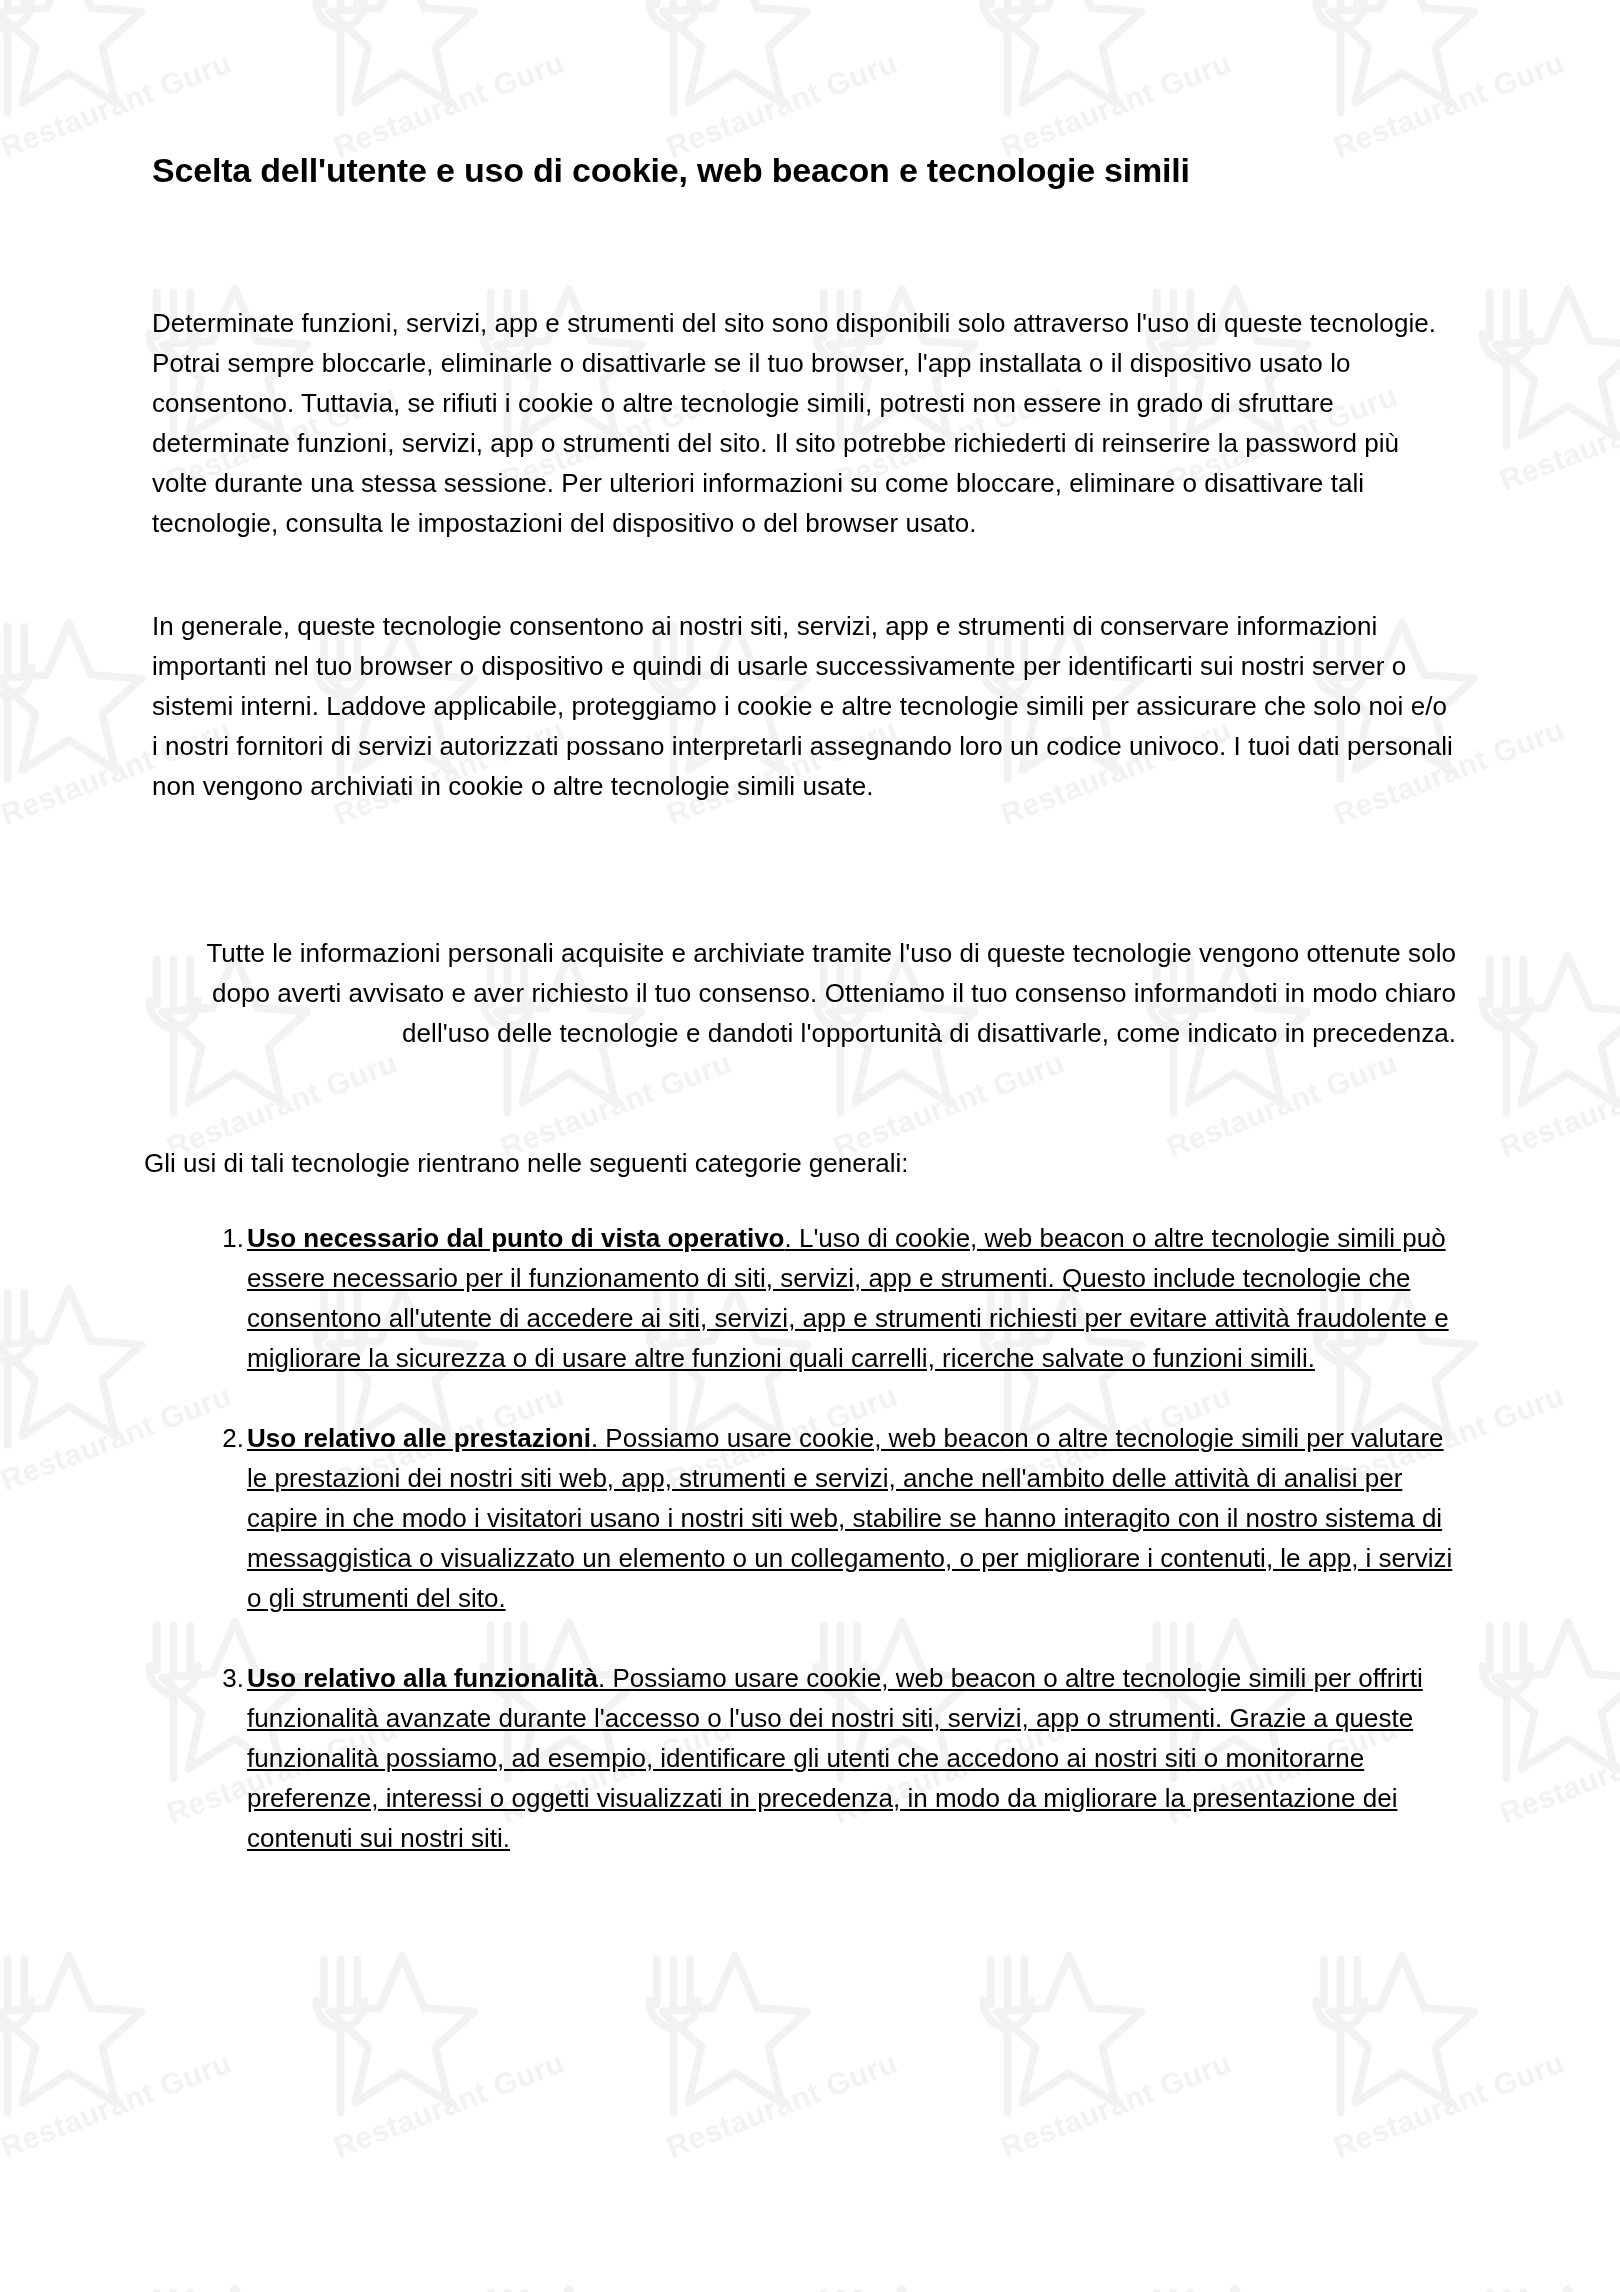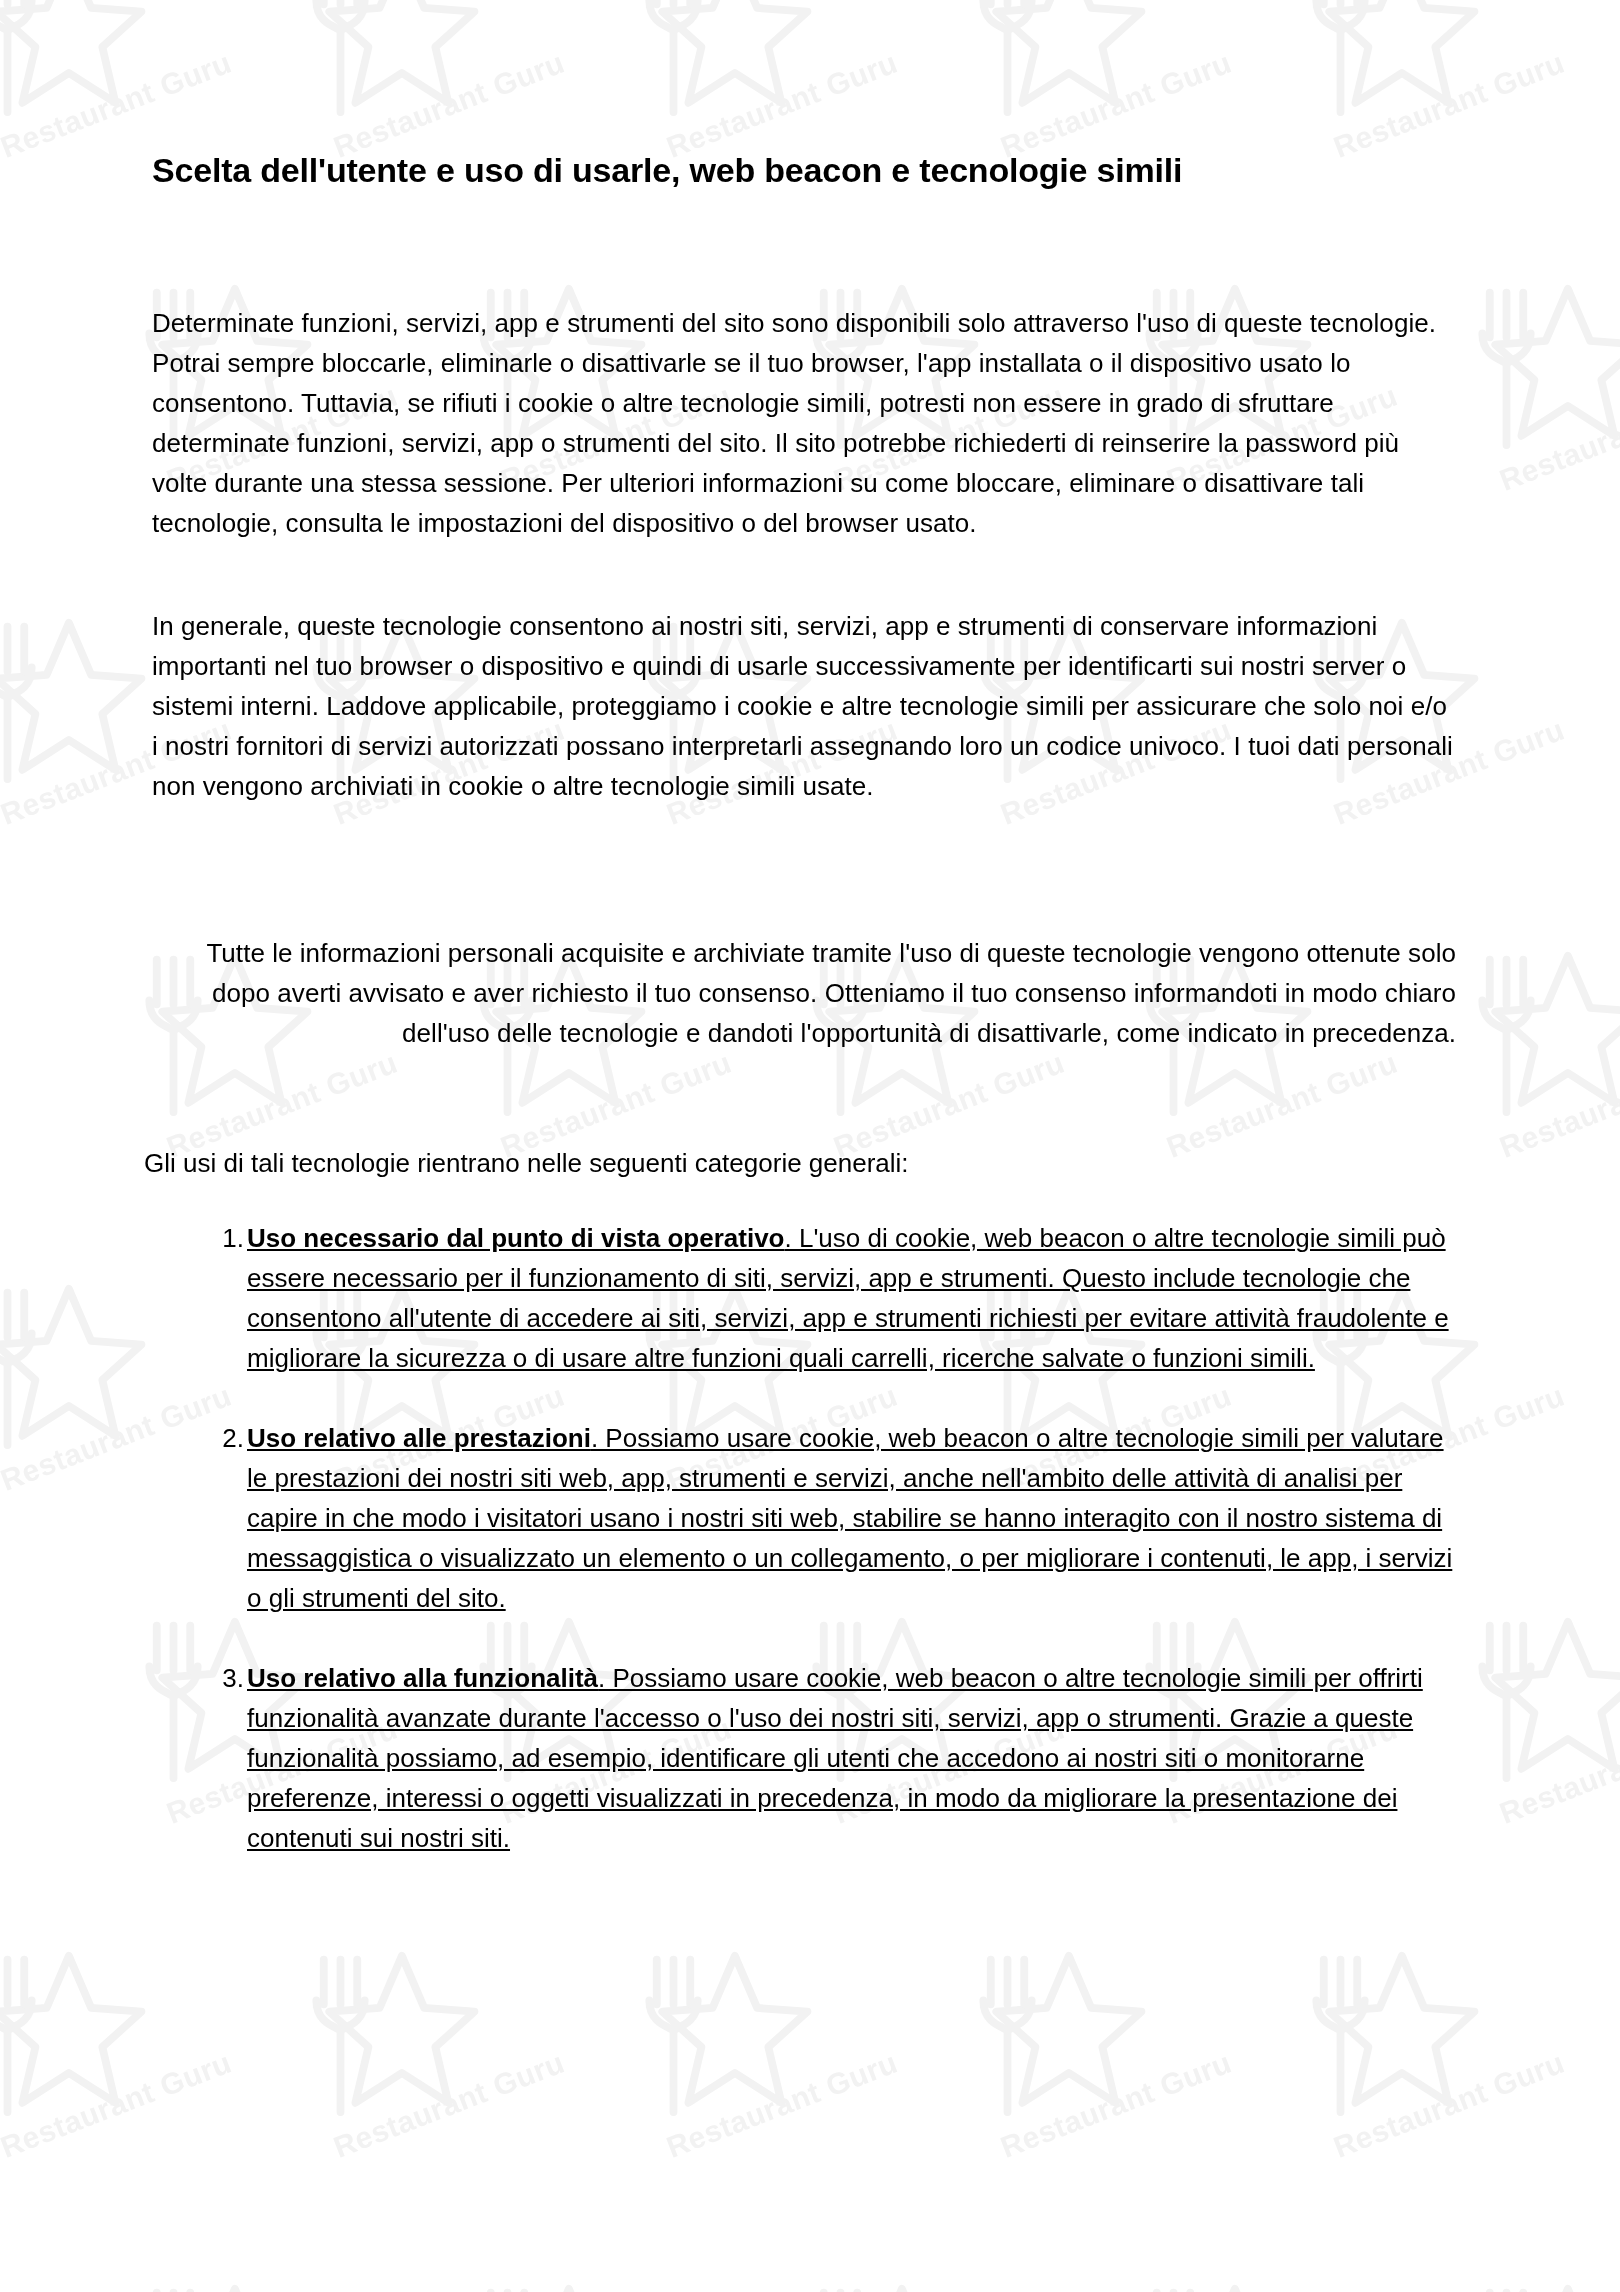--- a/index.html
+++ b/index.html
@@ -552,21 +552,21 @@
             <path d="M16 10 L16 34 M25 10 L25 34 M34 10 L34 34"></path>
             <path d="M12 32 C12 44 22 46 25 48 L25 92"></path>
             <path d="M38 32 C38 44 28 46 25 48"></path>
           </g>
         </svg>
       </div>
     </div>
 
   <div class="content">
 
-    <h1 class="doc-title">Scelta dell'utente e uso di usarle, web beacon e tecnologie simili</h1>
+    <h1 class="doc-title">Scelta dell'utente e uso di cookie, web beacon e tecnologie simili</h1>
 
     <p class="body-block p1">Determinate funzioni, servizi, app e strumenti del sito sono disponibili solo attraverso l'uso di queste tecnologie. Potrai sempre bloccarle, eliminarle o disattivarle se il tuo browser, l'app installata o il dispositivo usato lo consentono. Tuttavia, se rifiuti i cookie o altre tecnologie simili, potresti non essere in grado di sfruttare determinate funzioni, servizi, app o strumenti del sito. Il sito potrebbe richiederti di reinserire la password più volte durante una stessa sessione. Per ulteriori informazioni su come bloccare, eliminare o disattivare tali tecnologie, consulta le impostazioni del dispositivo o del browser usato.</p>
     <p class="body-block p2">In generale, queste tecnologie consentono ai nostri siti, servizi, app e strumenti di conservare informazioni importanti nel tuo browser o dispositivo e quindi di usarle successivamente per identificarti sui nostri server o sistemi interni. Laddove applicabile, proteggiamo i cookie e altre tecnologie simili per assicurare che solo noi e/o i nostri fornitori di servizi autorizzati possano interpretarli assegnando loro un codice univoco. I tuoi dati personali non vengono archiviati in cookie o altre tecnologie simili usate.</p>
     <p class="body-block p3">Tutte le informazioni personali acquisite e archiviate tramite l'uso di queste tecnologie vengono ottenute solo dopo averti avvisato e aver richiesto il tuo consenso. Otteniamo il tuo consenso informandoti in modo chiaro dell'uso delle tecnologie e dandoti l'opportunità di disattivarle, come indicato in precedenza.</p>
 
     <p class="sec-head">Gli usi di tali tecnologie rientrano nelle seguenti categorie generali:</p>
 
     <ol class="num-list">
       <li>
         <span class="marker">1.</span>

